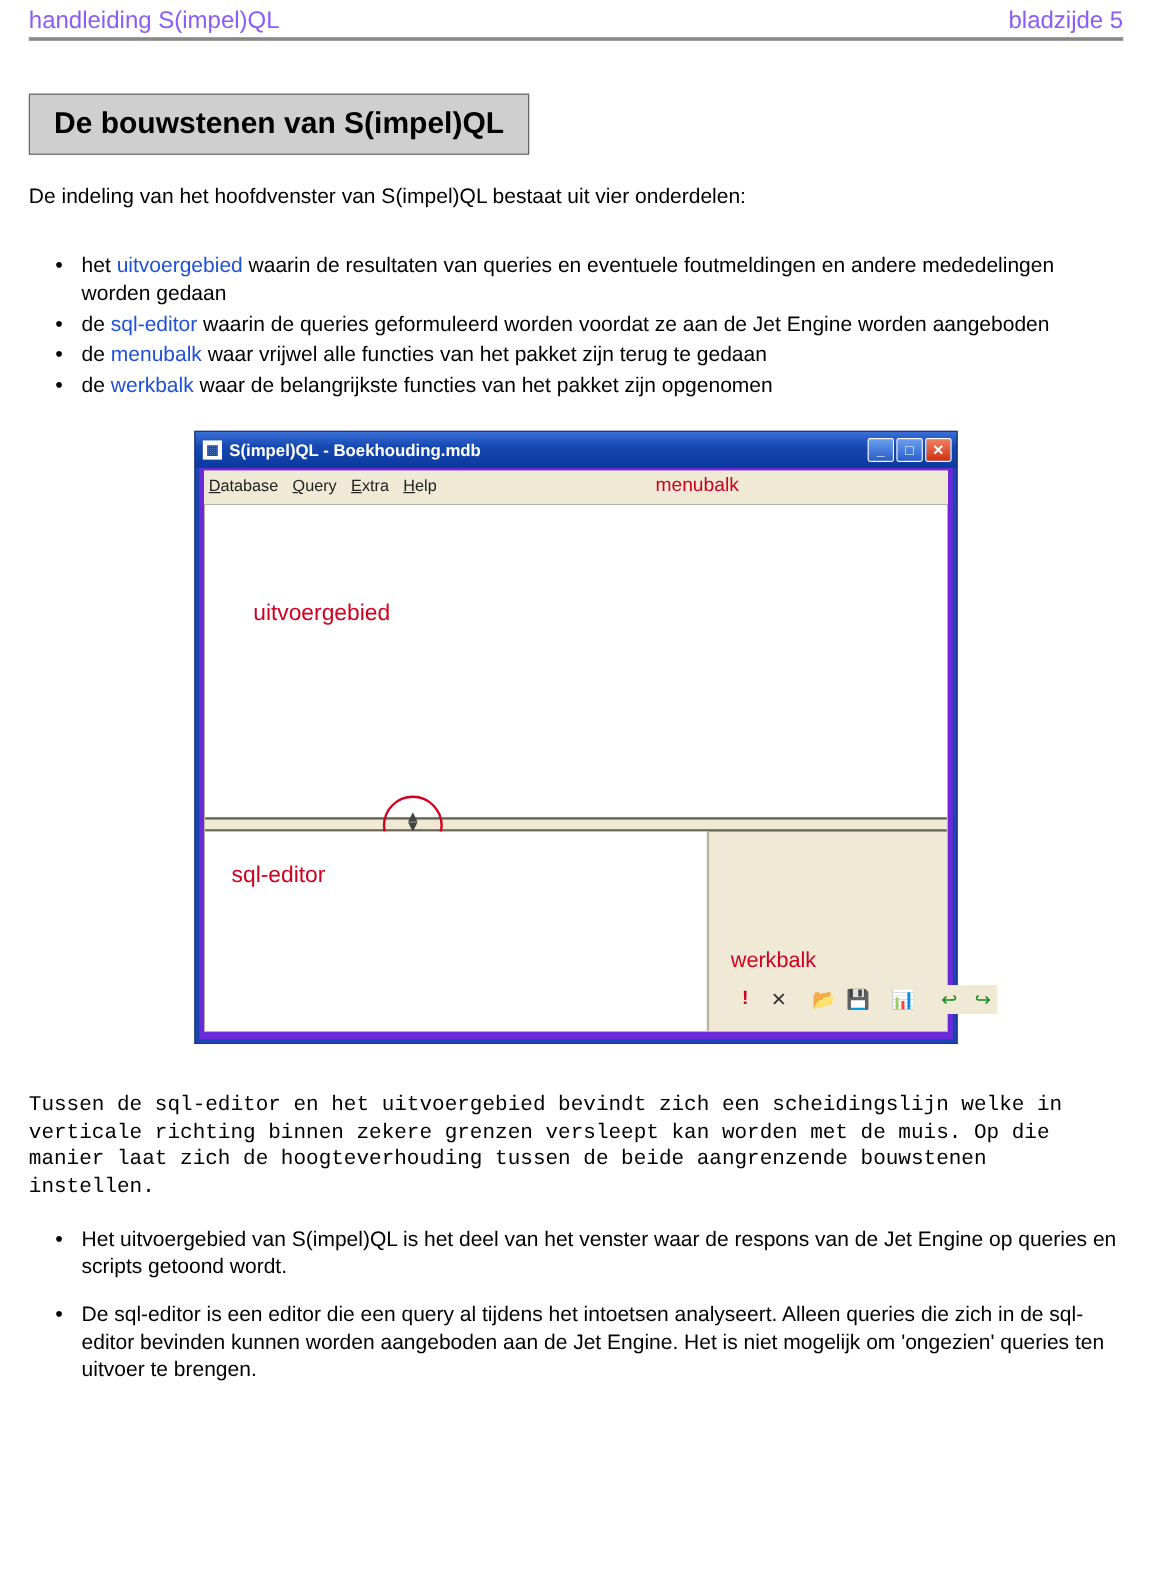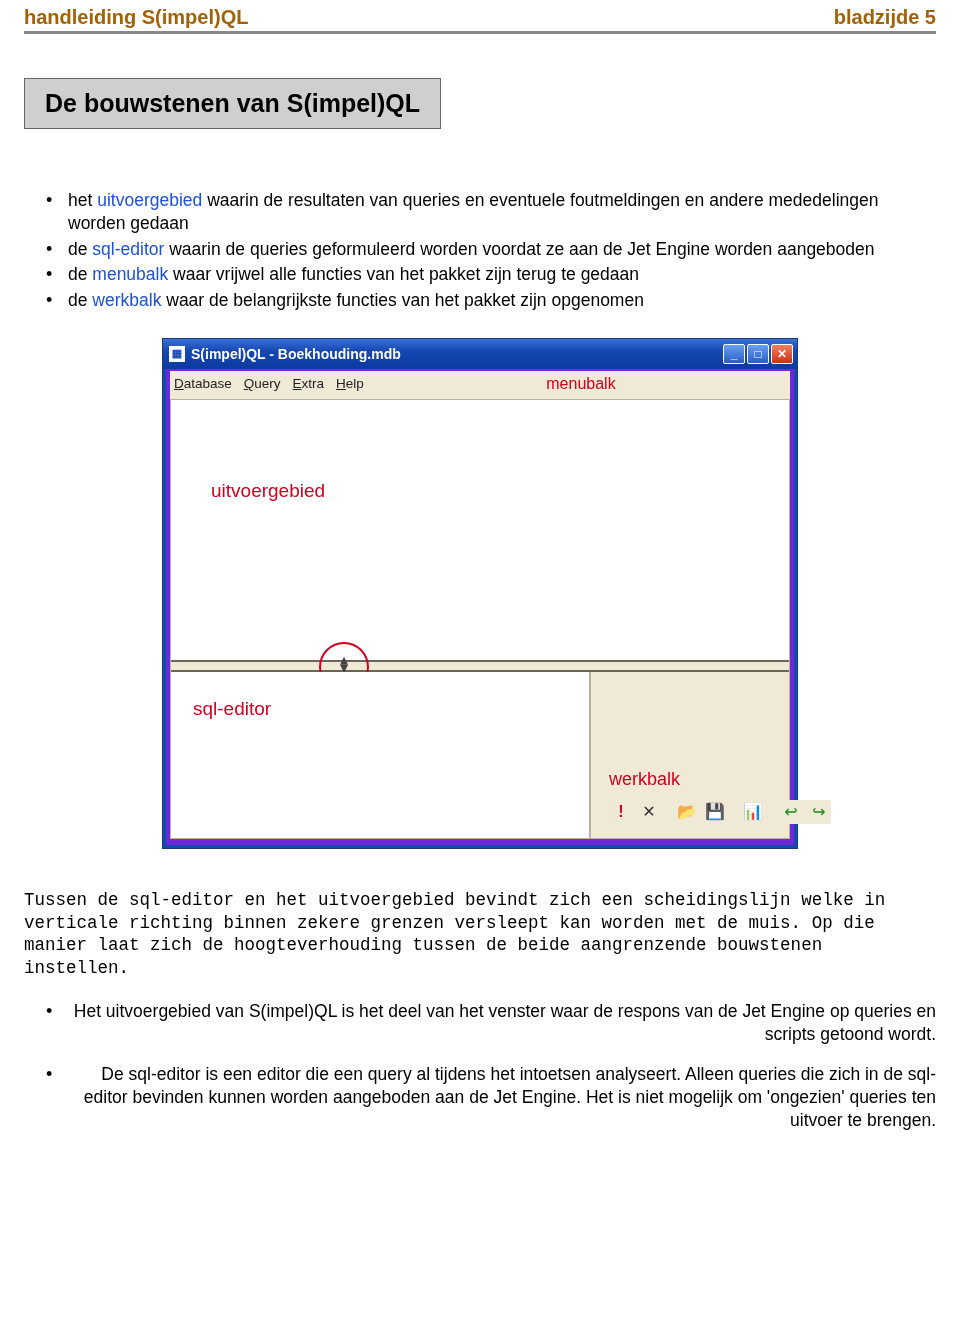--- a/index.html
+++ b/index.html
@@ -10,22 +10,22 @@
     background: #fff;
     color: #000;
   }
   .page {
     padding: 0 24px 40px 24px;
   }
   .header-row {
     display: flex;
     justify-content: space-between;
     align-items: flex-end;
-    color: #a16207;
-    font-weight: bold;
+    color: #8b5cf6;
+    font-weight: normal;
     font-size: 20px;
     padding: 6px 0 2px 0;
   }
   .header-rule {
     height: 3px;
     background: #888;
     margin-bottom: 44px;
   }
   .section-title-box {
     display: inline-block;
@@ -207,21 +207,20 @@
   }
   .body-para {
     font-size: 17.5px;
     line-height: 1.3;
     margin-bottom: 20px;
     font-family: Liberation Mono, monospace;
   }
   ul.bottom-bullets {
     list-style: none;
     padding-left: 44px;
-    text-align: right;
   }
   ul.bottom-bullets li {
     position: relative;
     margin-bottom: 18px;
     font-size: 17.5px;
     line-height: 1.3;
   }
   ul.bottom-bullets li::before {
     content: "•";
     position: absolute;
@@ -237,20 +236,21 @@
   <div class="header-row">
     <span>handleiding S(impel)QL</span>
     <span>bladzijde 5</span>
   </div>
   <div class="header-rule"></div>
 
   <div class="section-title-box">
     <h2>De bouwstenen van S(impel)QL</h2>
   </div>
 
+  <p class="intro">De indeling van het hoofdvenster van S(impel)QL bestaat uit vier onderdelen:</p>
 
   <ul class="top-bullets">
     <li>
       <span>het </span><span class="link">uitvoergebied</span><span> waarin de resultaten van queries en eventuele foutmeldingen en andere mededelingen worden gedaan</span>
     </li>
     <li>
       <span>de </span><span class="link">sql-editor</span><span> waarin de queries geformuleerd worden voordat ze aan de Jet Engine worden aangeboden</span>
     </li>
     <li>
       <span>de </span><span class="link">menubalk</span><span> waar vrijwel alle functies van het pakket zijn terug te gedaan</span>

